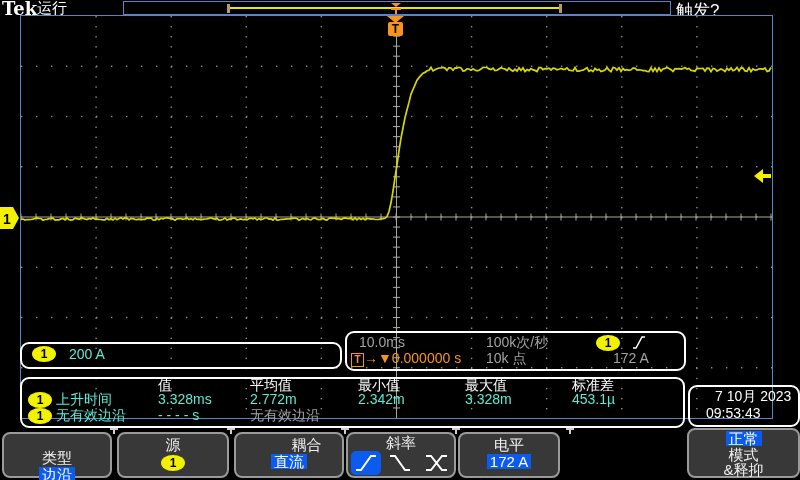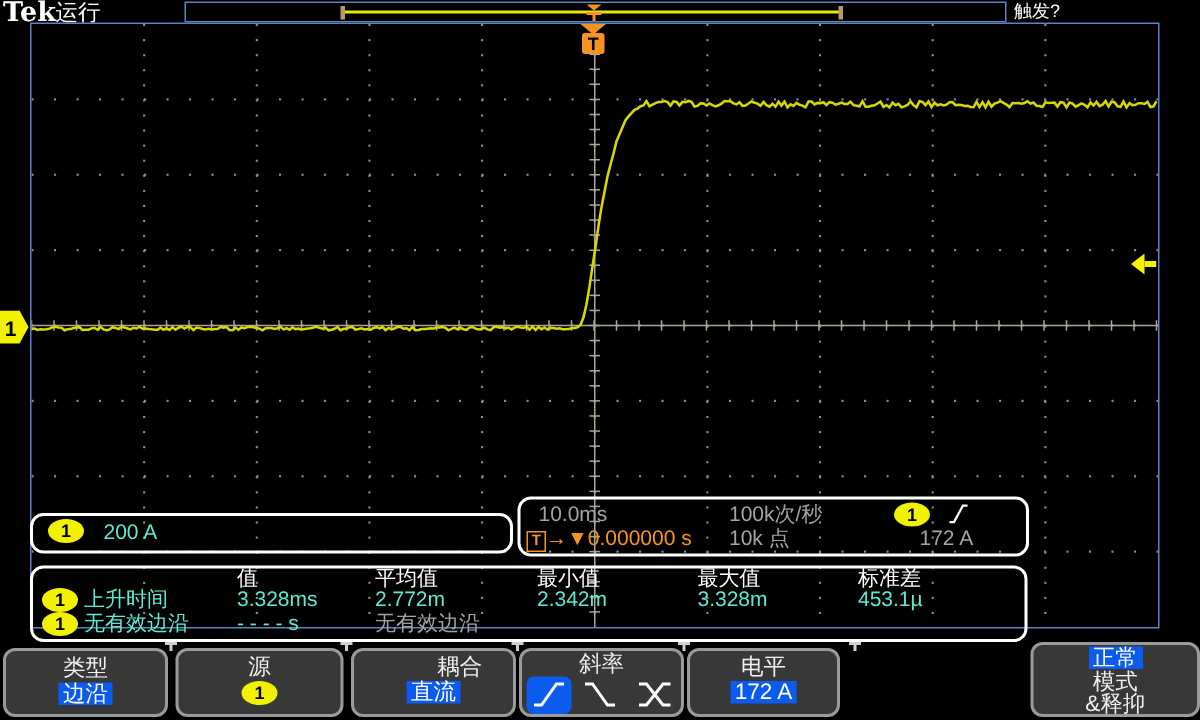--- a/index.html
+++ b/index.html
@@ -2,21 +2,21 @@
 <html><head>
 <meta charset="utf-8">
 <style>
   html,body{margin:0;padding:0;background:#000;}
   #screen{position:relative;width:800px;height:480px;background:#000;overflow:hidden;
     font-family:"Liberation Sans","DejaVu Sans",sans-serif;color:#fff;}
   .abs{position:absolute;}
   
   #logo{left:2px;top:-2px;font-family:"DejaVu Serif",serif;font-weight:bold;font-size:18px;}
   #run-status{left:37px;top:-1px;font-size:15px;}
-  #trig-status{left:676px;top:-1px;font-size:12px;}
+  #trig-status{left:676px;top:-1px;font-size:17px;}
   
   #acqbar{left:123px;top:1px;width:546px;height:12px;border:1px solid #5b84c4;background:#000;}
   #acq-line{left:106px;top:5px;width:331px;height:2px;background:#e8e800;}
   .acq-bracket{top:2px;width:3px;height:9px;background:#b89a65;}
   
   #display{left:20px;top:15px;width:751px;height:402px;border:1px solid #5b84c4;background:#000;}
   #gratsvg{position:absolute;left:0;top:0;}
   
   #ch-flag{left:0px;top:207px;width:20px;height:23px;}
   
@@ -937,29 +937,33 @@
       <span class="mc yel" style="left:550px;">453.1µ</span>
     </div>
     <div class="mrow" style="top:28px;">
       <span class="mc badge" style="left:6px;top:1px;">1</span>
       <span class="mc yel" style="left:34px;">无有效边沿</span>
       <span class="mc yel" style="left:136px;">- - - - s</span>
       <span class="mc wht" style="left:228px;">无有效边沿</span>
     </div>
   </div>
 
+  <div class="abs robox" id="dt-box">
+    <span class="abs" style="left:25px;top:1px;white-space:nowrap;">7 10月 2023</span>
+    <span class="abs" style="left:16px;top:18px;">09:53:43</span>
+  </div>
 
   <div class="abs gaptick" style="left:110px;top:428px;"></div>
   <div class="abs gaptick" style="left:227px;top:428px;"></div>
   <div class="abs gaptick" style="left:341px;top:428px;"></div>
   <div class="abs gaptick" style="left:452px;top:428px;"></div>
   <div class="abs gaptick" style="left:566px;top:428px;"></div>
 
   <div class="abs mbox" style="left:2px;top:432px;width:110px;height:46px;">
-    <div style="margin-top:4px;">类型</div>
+    <div style="margin-top:16px;">类型</div>
     <div style="margin-top:2px;"><span class="hl">边沿</span></div>
   </div>
 
   <div class="abs mbox" style="left:117px;top:432px;width:112px;height:46px;">
     <div style="margin-top:3px;">源</div>
     <div style="margin-top:2px;"><span class="badge">1</span></div>
   </div>
 
   <div class="abs mbox" style="left:234px;top:432px;width:110px;height:46px;">
     <div style="margin-top:3px;padding-left:35px;">耦合</div>

